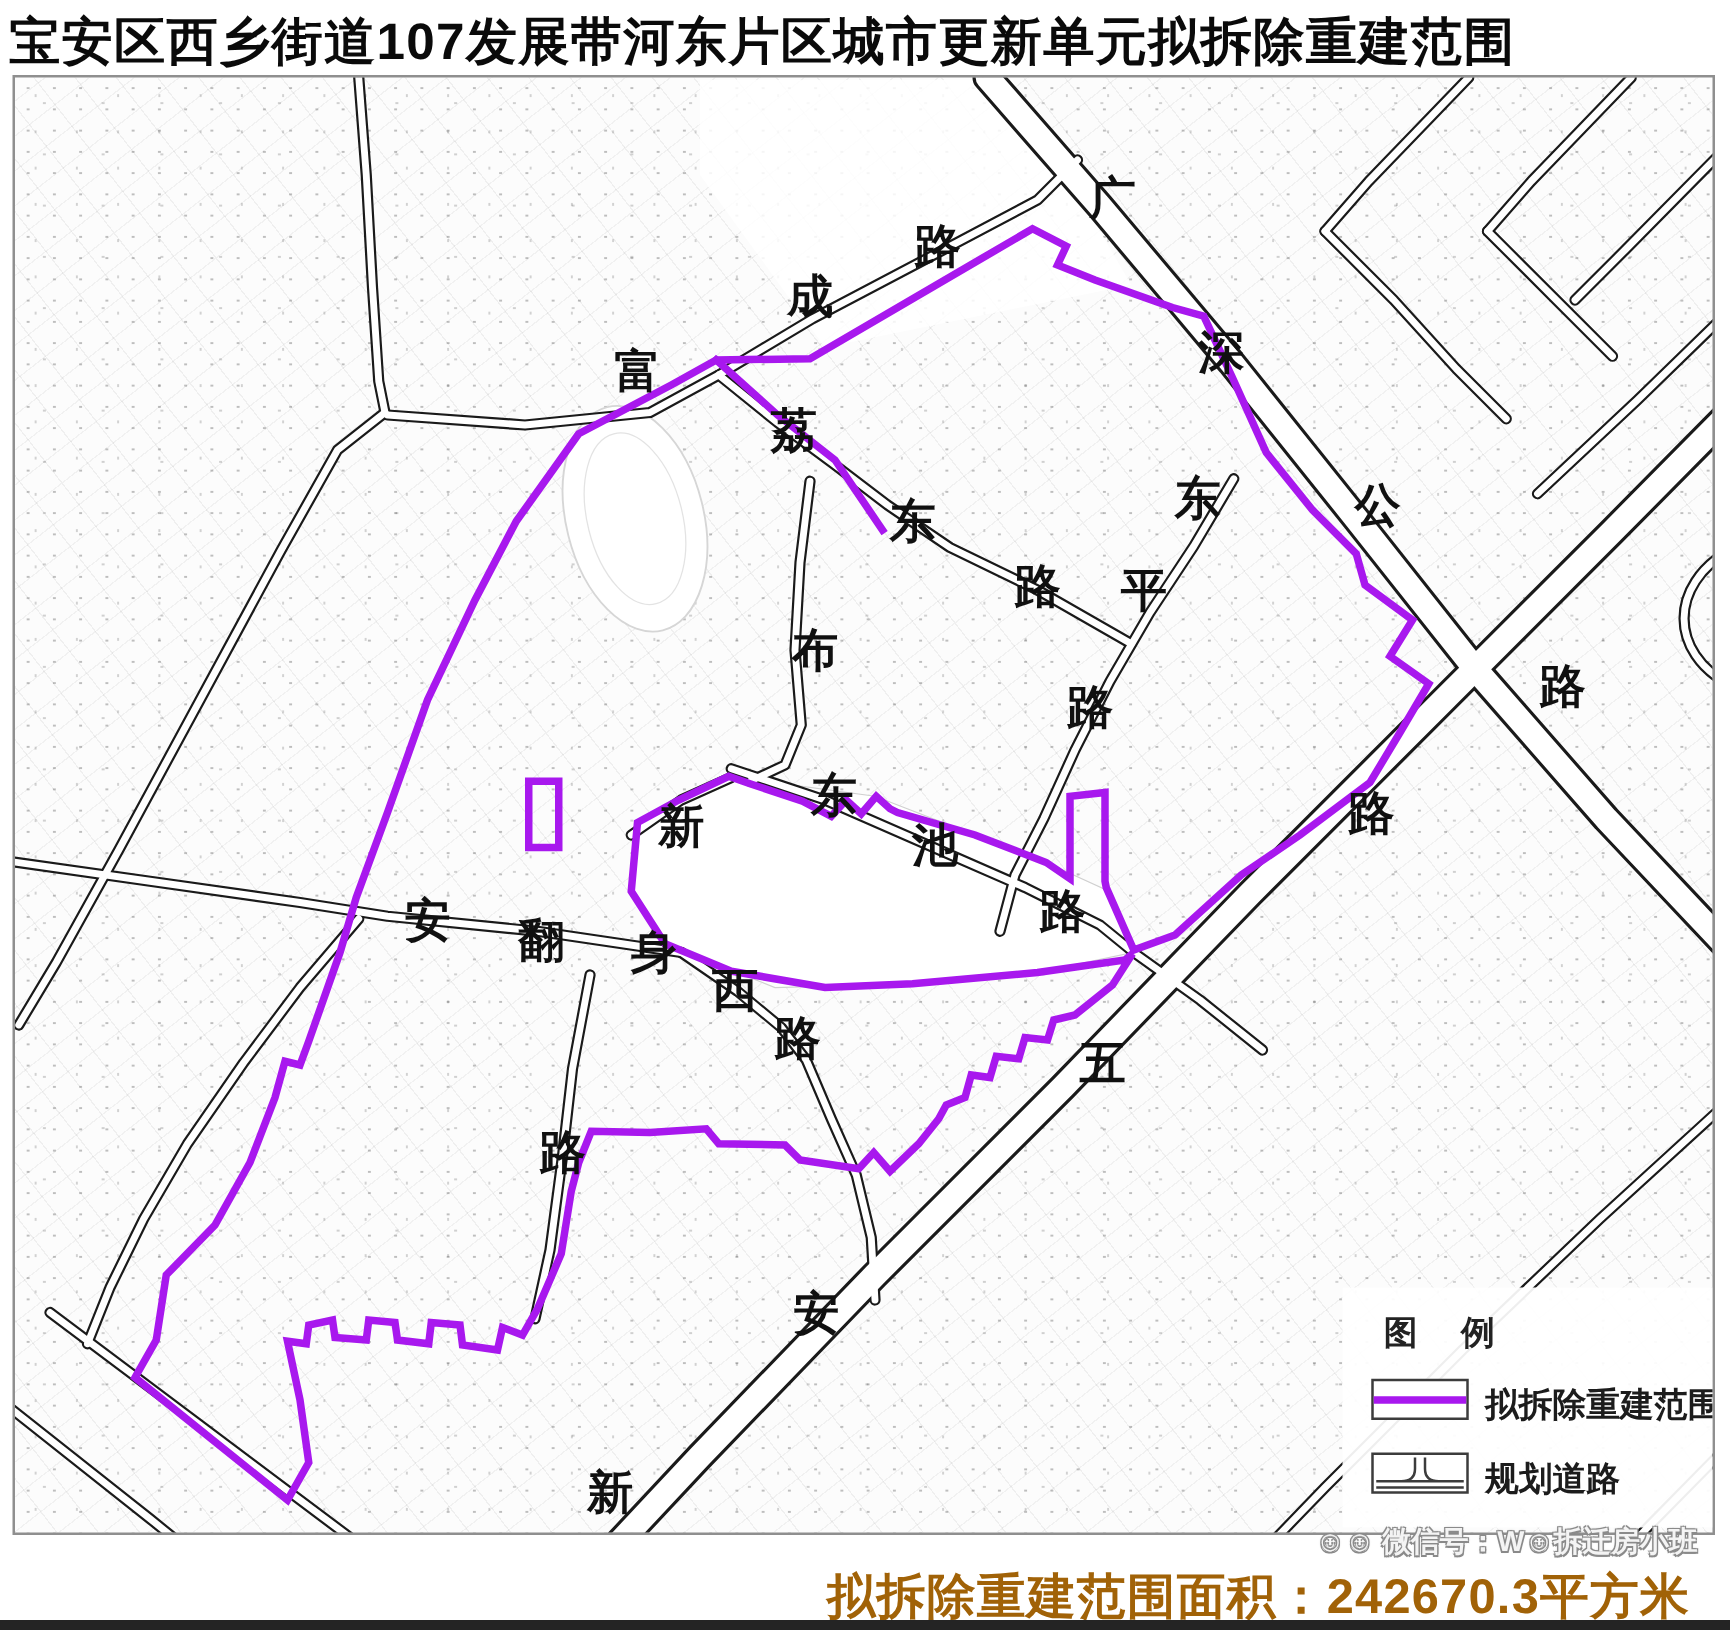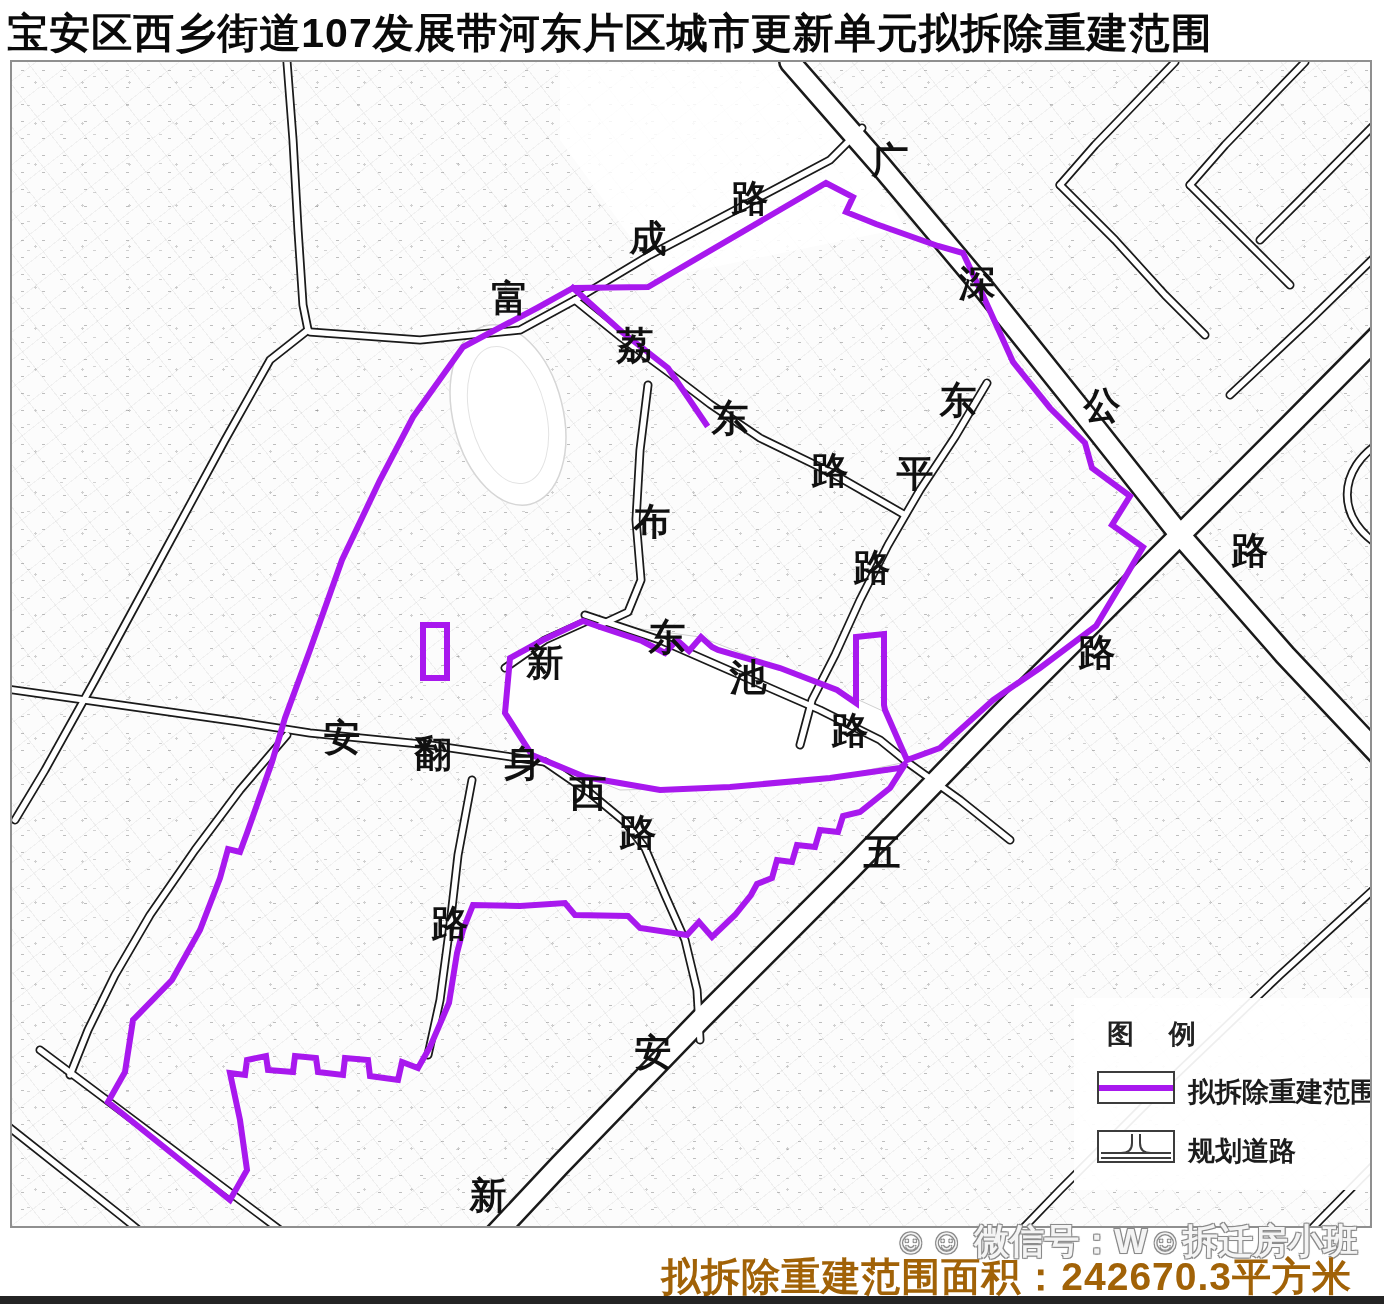--- a/index.html
+++ b/index.html
@@ -26,21 +26,21 @@
     overflow:hidden;
   }
   #mapsvg{position:absolute;left:-12px;top:-62px;width:1384px;height:1304px;}
   #labels{position:absolute;left:-12px;top:-62px;width:1384px;height:1304px;pointer-events:none;}
   .rl{
     position:absolute;transform:translate(-50%,-50%);
     font-family:"Liberation Serif","DejaVu Serif",serif;
     font-size:37px;font-weight:600;color:#101010;line-height:1;white-space:nowrap;
   }
   #legend{
-    position:absolute;left:1062px;top:936px;width:296px;height:192px;
+    position:absolute;left:1062px;top:968px;width:296px;height:192px;
     background:rgba(255,255,255,0.93);
   }
   #legend-title{
     position:absolute;left:33px;top:18px;font-size:27px;color:#222;
     letter-spacing:14px;font-family:"Liberation Serif","DejaVu Serif",serif;font-weight:600;
   }
   .leg-sym{
     position:absolute;left:23px;width:78px;height:33px;background:#fff;
     border:2px solid #3c3c3c;box-sizing:border-box;
   }
@@ -49,21 +49,21 @@
   #leg-boundary-line{
     position:absolute;left:0px;top:12px;width:74px;height:6px;background:#A818EE;
   }
   .leg-label{
     position:absolute;left:114px;font-size:27px;color:#1c1c1c;
     font-family:"Liberation Serif","DejaVu Serif",serif;font-weight:600;white-space:nowrap;
   }
   #leg-label-boundary{top:76px;}
   #leg-label-road{top:135px;}
   #watermark{
-    position:absolute;right:26px;top:1218px;font-size:35px;font-weight:700;
+    position:absolute;right:26px;top:1218px;font-size:23px;font-weight:700;
     color:rgba(255,255,255,.9);white-space:nowrap;
     text-shadow:1px 1px 0 #8a8a8a,-1px -1px 0 #8a8a8a,1px -1px 0 #8a8a8a,-1px 1px 0 #8a8a8a,0 0 2px #777;
   }
   #area-text{
     position:absolute;right:32px;top:1250px;font-size:39px;font-weight:800;
     color:#a16207;white-space:nowrap;letter-spacing:1px;
   }
   #bottom-bar{
     position:absolute;left:0;top:1296px;width:1384px;height:8px;background:#242424;
   }

